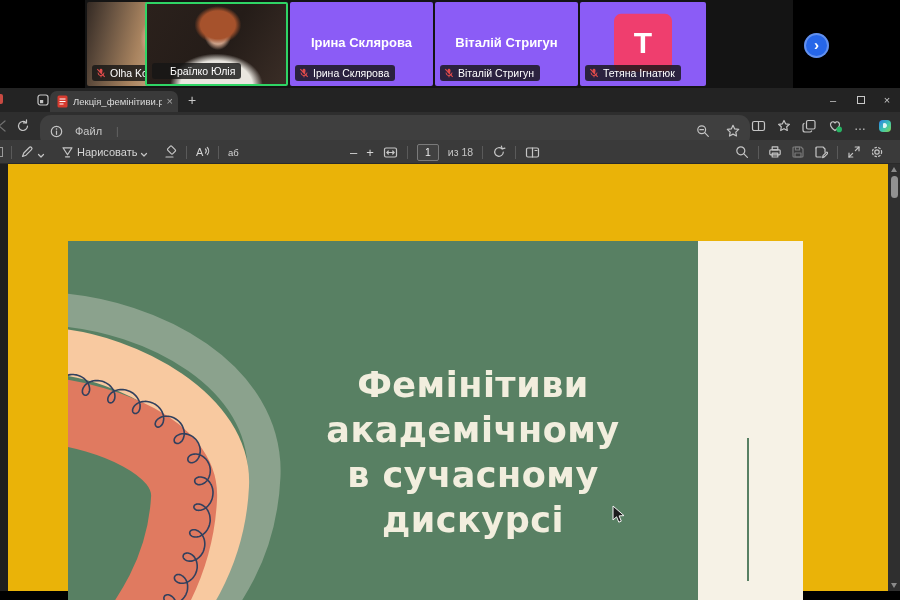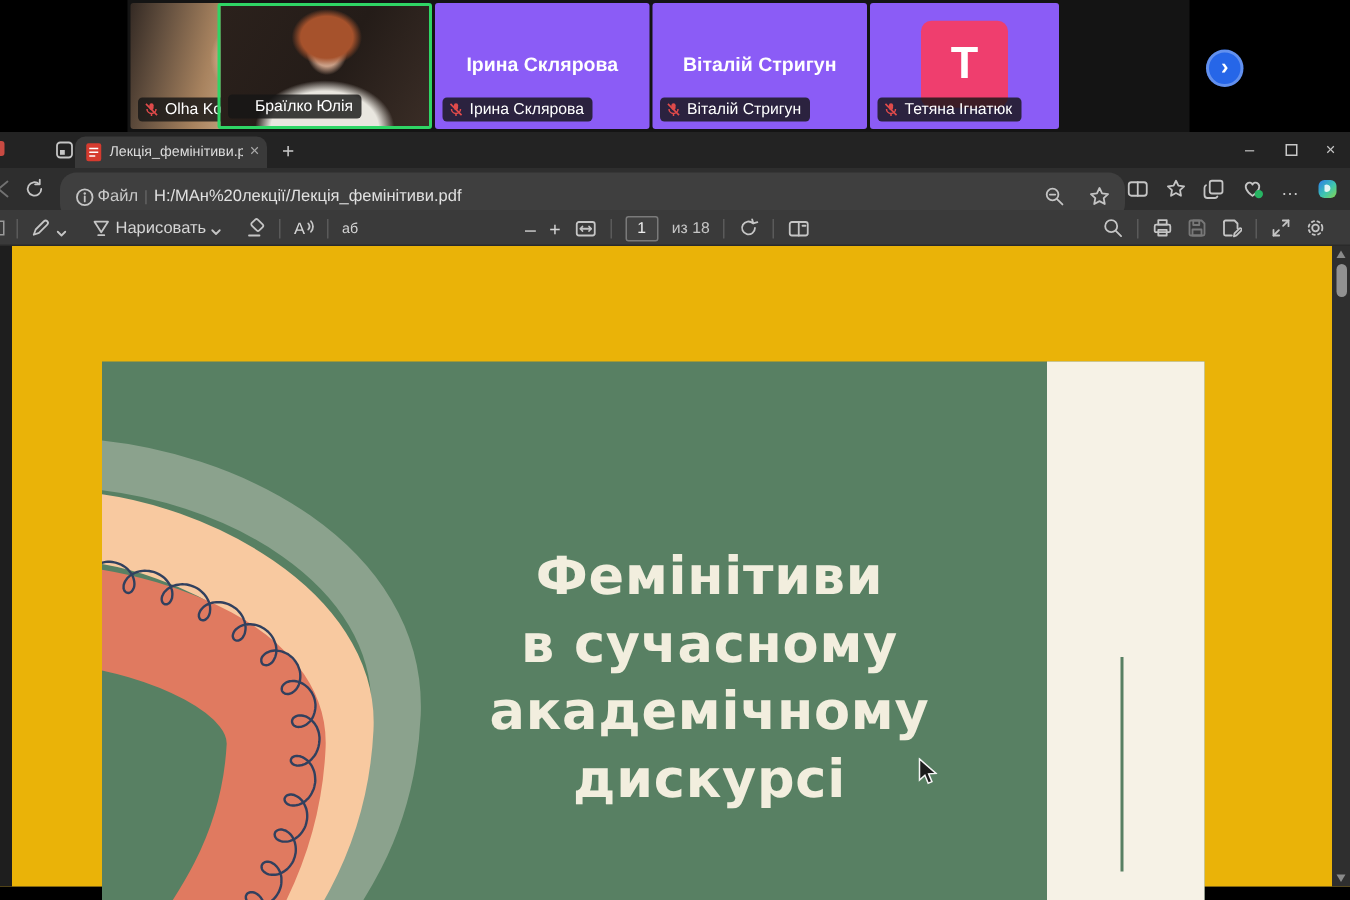--- a/index.html
+++ b/index.html
@@ -55,21 +55,21 @@
   .tab-x{color:#aaa;font-size:11px;line-height:1;cursor:pointer}
   .newtab{position:absolute;left:188px;top:4px;color:#c8c8c8;font-size:14px;cursor:pointer}
   .wctl{position:absolute;top:0;height:24px;display:flex;align-items:center;justify-content:center;
     width:30px;color:#c8c8c8;font-size:11px;cursor:pointer}
   .wbox{width:8px;height:8px;border:1px solid #c8c8c8}
 
   .addrrow{position:absolute;left:0;top:24px;width:100%;height:28px;background:#2e2e2e}
   .back-sliver{position:absolute;left:-4px;top:7px;opacity:.45}
   .refresh{position:absolute;left:16px;top:7px;cursor:pointer}
   .pill{position:absolute;left:40px;top:3px;width:710px;height:22px;background:#3f3f3f;
-    border-radius:11px;display:flex;align-items:center;padding:16px 10px;gap:2px;color:#c8c8c8;font-size:11px}
+    border-radius:11px;display:flex;align-items:center;padding:16px 10px;gap:12px;color:#c8c8c8;font-size:11px}
   .pill .url{color:#e0e0e0;white-space:nowrap}
   .pill .sep{color:#6a6a6a;font-size:10px;padding:0 2px}
   .pill-right{margin-left:auto;display:flex;align-items:center;gap:16px}
   .addr-icons{position:absolute;right:8px;top:0;height:28px;display:flex;align-items:center;gap:11px}
   .dots{color:#c8c8c8;font-size:12px;letter-spacing:1px;cursor:pointer}
 
   .pdfbar{position:absolute;left:0;top:52px;width:100%;height:24px;background:#3a3a3a;
     border-bottom:1px solid #2a2a2a;color:#d5d5d5}
   .pdfbar .grp{position:absolute;top:0;height:24px;display:flex;align-items:center}
   .gL{left:-4px;gap:8px}
@@ -211,21 +211,20 @@
         <polyline class="stk" points="10.5,0.8 10.5,3.9 7.4,3.9"></polyline>
       </svg>
       <div class="pill">
         <svg class="ic" width="13" height="13" viewBox="0 0 13 13">
           <circle class="stk" cx="6.5" cy="6.5" r="5.2"></circle>
           <line class="stk" x1="6.5" y1="6" x2="6.5" y2="9.3"></line>
           <circle cx="6.5" cy="4" r="0.8" fill="#c5c5c5"></circle>
         </svg>
         <span>Файл</span>
         <span class="sep">|</span>
-        <span class="url">H:/МАн%20лекції/Лекція_фемінітиви.pdf</span>
         <span class="pill-right">
           <svg class="ic" width="14" height="14" viewBox="0 0 14 14">
             <circle class="stk" cx="5.7" cy="5.7" r="3.9"></circle>
             <line class="stk" x1="8.7" y1="8.7" x2="12.3" y2="12.3"></line>
             <line class="stk" x1="3.9" y1="5.7" x2="7.5" y2="5.7"></line>
           </svg>
           <svg class="ic" width="14" height="14" viewBox="0 0 14 14">
             <path class="stk" d="M7,1.3 8.7,4.9 12.7,5.4 9.8,8.1 10.5,12 7,10.1 3.5,12 4.2,8.1 1.3,5.4 5.3,4.9 Z"></path>
           </svg>
         </span>
@@ -372,22 +371,22 @@
         <div class="green-zone">
           <svg id="arc-svg" width="630" height="413" viewBox="0 0 630 413">
             <path d="M -15,68 C 85,74 200,135 196,235 C 192,325 148,368 100,432" stroke="var(--sage)" stroke-width="33" fill="none"></path>
             <path d="M -15,110 C 60,116 162,170 158,245 C 154,325 116,370 68,432" stroke="var(--peach)" stroke-width="46" fill="none"></path>
             <path d="M -15,170 C 35,176 120,205 116,258 C 112,330 78,375 36,432" stroke="var(--salmon)" stroke-width="66" fill="none"></path>
             <path id="squiggle" d="M-3.0,140.0L-2.7,141.0L-2.4,142.1L-2.3,143.1L-2.3,144.1L-2.4,145.0L-2.5,145.8L-2.8,146.6L-3.1,147.4L-3.5,148.0L-4.0,148.5L-4.5,149.0L-5.1,149.3L-5.7,149.5L-6.2,149.7L-6.8,149.7L-7.4,149.6L-8.0,149.3L-8.5,149.0L-9.0,148.6L-9.4,148.1L-9.7,147.5L-10.0,146.8L-10.1,146.1L-10.2,145.2L-10.2,144.4L-10.1,143.5L-9.8,142.6L-9.5,141.6L-9.0,140.7L-8.4,139.8L-7.7,138.9L-6.9,138.0L-6.0,137.2L-5.0,136.4L-4.0,135.7L-2.8,135.1L-1.6,134.6L-0.3,134.2L1.1,133.9L2.5,133.6L3.9,133.5L5.3,133.5L6.8,133.7L8.2,133.9L9.6,134.2L11.0,134.7L12.3,135.2L13.6,135.9L14.8,136.6L15.9,137.4L16.9,138.3L17.9,139.3L18.7,140.3L19.5,141.3L20.1,142.4L20.6,143.5L21.0,144.6L21.3,145.7L21.5,146.8L21.6,147.8L21.6,148.8L21.5,149.7L21.3,150.6L21.0,151.4L20.6,152.1L20.2,152.7L19.8,153.2L19.2,153.7L18.7,154.0L18.2,154.2L17.6,154.3L17.0,154.2L16.5,154.1L16.0,153.9L15.6,153.5L15.2,153.1L14.9,152.6L14.6,151.9L14.4,151.3L14.4,150.5L14.4,149.7L14.5,148.9L14.8,148.0L15.1,147.2L15.6,146.3L16.2,145.4L16.8,144.5L17.6,143.7L18.5,142.9L19.5,142.2L20.6,141.6L21.8,141.0L23.0,140.5L24.3,140.1L25.7,139.8L27.1,139.6L28.5,139.5L30.0,139.6L31.4,139.7L32.9,140.0L34.3,140.3L35.7,140.8L37.1,141.4L38.4,142.1L39.6,142.8L40.8,143.7L41.9,144.6L42.8,145.6L43.7,146.7L44.5,147.8L45.2,148.9L45.8,150.0L46.2,151.2L46.6,152.3L46.8,153.5L46.9,154.6L46.9,155.6L46.8,156.6L46.7,157.6L46.4,158.4L46.1,159.2L45.7,159.9L45.2,160.5L44.8,161.0L44.2,161.4L43.7,161.7L43.1,161.8L42.6,161.9L42.1,161.8L41.6,161.7L41.1,161.4L40.7,161.1L40.4,160.6L40.1,160.1L39.9,159.5L39.8,158.8L39.8,158.1L39.9,157.3L40.1,156.5L40.5,155.7L40.9,154.8L41.4,154.0L42.1,153.2L42.9,152.4L43.7,151.7L44.7,151.0L45.8,150.4L46.9,149.8L48.1,149.4L49.4,149.0L50.8,148.8L52.2,148.6L53.6,148.5L55.0,148.6L56.5,148.7L57.9,149.0L59.3,149.4L60.7,149.9L62.1,150.5L63.4,151.2L64.7,152.0L65.8,152.9L66.9,153.9L67.9,154.9L68.8,156.0L69.6,157.1L70.3,158.3L70.9,159.5L71.4,160.7L71.7,161.9L72.0,163.1L72.1,164.3L72.1,165.4L72.0,166.5L71.9,167.5L71.6,168.4L71.3,169.3L70.9,170.0L70.5,170.7L69.9,171.3L69.4,171.7L68.9,172.1L68.3,172.4L67.7,172.5L67.2,172.5L66.6,172.4L66.1,172.3L65.7,172.0L65.3,171.6L65.0,171.1L64.8,170.6L64.6,170.0L64.6,169.3L64.6,168.6L64.8,167.9L65.1,167.1L65.5,166.3L66.0,165.5L66.6,164.8L67.3,164.0L68.1,163.3L69.0,162.7L70.0,162.1L71.1,161.6L72.3,161.2L73.5,160.8L74.8,160.6L76.2,160.5L77.6,160.4L79.0,160.5L80.4,160.7L81.8,161.0L83.2,161.4L84.6,161.9L85.9,162.6L87.2,163.3L88.4,164.1L89.6,165.0L90.6,166.0L91.6,167.1L92.5,168.2L93.3,169.4L94.0,170.6L94.5,171.9L95.0,173.1L95.3,174.4L95.6,175.6L95.7,176.8L95.7,178.0L95.6,179.2L95.4,180.2L95.2,181.3L94.8,182.2L94.4,183.0L93.9,183.8L93.4,184.4L92.8,185.0L92.2,185.4L91.6,185.7L90.9,186.0L90.3,186.1L89.8,186.1L89.2,185.9L88.7,185.7L88.3,185.4L87.9,185.0L87.6,184.6L87.4,184.0L87.2,183.4L87.2,182.8L87.3,182.1L87.5,181.4L87.8,180.7L88.2,179.9L88.7,179.2L89.4,178.5L90.1,177.9L90.9,177.3L91.9,176.7L92.9,176.2L94.0,175.8L95.2,175.5L96.4,175.3L97.7,175.2L99.0,175.2L100.3,175.3L101.7,175.5L103.0,175.8L104.4,176.3L105.7,176.8L107.0,177.5L108.2,178.2L109.4,179.1L110.5,180.0L111.5,181.0L112.5,182.1L113.3,183.3L114.1,184.5L114.7,185.8L115.2,187.1L115.7,188.4L116.0,189.7L116.2,191.0L116.2,192.3L116.2,193.5L116.1,194.7L115.8,195.8L115.5,196.9L115.1,197.9L114.6,198.8L114.1,199.7L113.5,200.4L112.9,201.0L112.2,201.5L111.5,201.9L110.8,202.2L110.1,202.4L109.5,202.5L108.8,202.4L108.2,202.3L107.7,202.1L107.2,201.8L106.8,201.4L106.5,200.9L106.3,200.3L106.2,199.8L106.2,199.1L106.2,198.5L106.4,197.8L106.7,197.1L107.1,196.5L107.7,195.8L108.3,195.2L109.0,194.6L109.9,194.1L110.8,193.7L111.8,193.3L112.8,193.0L114.0,192.8L115.1,192.7L116.4,192.7L117.6,192.9L118.9,193.1L120.2,193.4L121.4,193.9L122.7,194.5L123.9,195.1L125.0,195.9L126.1,196.8L127.2,197.8L128.1,198.8L129.0,200.0L129.8,201.2L130.5,202.4L131.0,203.7L131.5,205.1L131.9,206.4L132.1,207.8L132.2,209.1L132.2,210.4L132.1,211.7L131.9,213.0L131.6,214.2L131.2,215.4L130.8,216.4L130.2,217.4L129.6,218.3L128.9,219.1L128.2,219.8L127.4,220.4L126.6,220.9L125.8,221.3L125.0,221.5L124.3,221.7L123.5,221.7L122.8,221.6L122.2,221.5L121.6,221.2L121.1,220.9L120.6,220.5L120.3,220.0L120.0,219.5L119.9,218.9L119.8,218.3L119.9,217.7L120.0,217.1L120.3,216.4L120.7,215.8L121.2,215.3L121.8,214.7L122.5,214.2L123.3,213.8L124.1,213.5L125.1,213.2L126.1,213.1L127.2,213.0L128.3,213.0L129.4,213.2L130.5,213.4L131.7,213.8L132.8,214.3L134.0,214.9L135.1,215.6L136.1,216.4L137.1,217.3L138.1,218.3L138.9,219.4L139.7,220.5L140.4,221.8L141.0,223.0L141.5,224.4L141.9,225.8L142.1,227.1L142.3,228.5L142.3,229.9L142.2,231.3L142.0,232.7L141.7,234.0L141.3,235.3L140.8,236.5L140.3,237.6L139.6,238.7L138.9,239.7L138.1,240.5L137.2,241.3L136.3,242.0L135.4,242.5L134.5,243.0L133.6,243.3L132.7,243.5L131.8,243.6L131.0,243.7L130.2,243.6L129.4,243.4L128.8,243.1L128.2,242.8L127.7,242.4L127.3,241.9L127.0,241.4L126.8,240.8L126.7,240.3L126.7,239.7L126.8,239.1L127.0,238.6L127.3,238.0L127.8,237.5L128.3,237.1L128.9,236.7L129.6,236.4L130.4,236.1L131.3,236.0L132.2,236.0L133.1,236.0L134.1,236.2L135.1,236.4L136.2,236.8L137.2,237.3L138.2,237.9L139.1,238.7L140.1,239.5L140.9,240.4L141.8,241.4L142.5,242.6L143.2,243.7L143.7,245.0L144.2,246.3L144.6,247.7L144.8,249.1L145.0,250.6L145.0,252.0L144.9,253.5L144.7,255.0L144.4,256.5L144.0,258.0L143.5,259.4L142.9,260.7L142.2,262.0L141.4,263.1L140.5,264.2L139.6,265.2L138.7,266.1L137.7,266.9L136.6,267.6L135.6,268.2L134.6,268.6L133.5,269.0L132.5,269.2L131.5,269.3L130.6,269.4L129.8,269.3L128.9,269.1L128.2,268.9L127.6,268.6L127.0,268.2L126.6,267.8L126.3,267.3L126.0,266.8L125.9,266.3L125.9,265.8L126.0,265.3L126.2,264.8L126.5,264.3L126.9,263.9L127.5,263.6L128.1,263.3L128.7,263.1L129.5,263.0L130.3,263.0L131.2,263.1L132.1,263.2L133.0,263.5L133.9,263.9L134.9,264.5L135.8,265.1L136.7,265.8L137.6,266.6L138.4,267.6L139.2,268.6L139.9,269.7L140.5,271.0L141.0,272.2L141.5,273.6L141.8,274.9L142.0,276.4L142.1,277.8L142.2,279.3L142.1,280.8L141.8,282.2L141.5,283.7L141.1,285.1L140.5,286.4L139.9,287.7L139.2,288.9L138.4,290.1L137.5,291.2L136.5,292.1L135.6,293.0L134.5,293.8L133.4,294.4L132.4,295.0L131.3,295.4L130.2,295.7L129.1,295.9L128.1,296.0L127.1,296.0L126.2,295.9L125.3,295.7L124.5,295.5L123.8,295.1L123.2,294.7L122.7,294.2L122.3,293.7L122.0,293.2L121.8,292.6L121.7,292.1L121.7,291.5L121.9,291.0L122.1,290.5L122.5,290.0L122.9,289.6L123.4,289.2L124.1,289.0L124.8,288.8L125.5,288.7L126.3,288.7L127.2,288.8L128.0,289.0L128.9,289.4L129.8,289.8L130.7,290.4L131.6,291.0L132.4,291.8L133.2,292.6L134.0,293.6L134.6,294.7L135.2,295.8L135.7,297.0L136.2,298.3L136.5,299.6L136.7,301.0L136.8,302.4L136.8,303.8L136.7,305.2L136.4,306.7L136.1,308.1L135.7,309.4L135.1,310.8L134.5,312.0L133.7,313.2L132.9,314.4L132.0,315.4L131.0,316.4L130.0,317.2L128.9,318.0L127.8,318.6L126.7,319.1L125.5,319.6L124.4,319.9L123.3,320.1L122.2,320.1L121.2,320.1L120.2,320.0L119.3,319.8L118.4,319.5L117.7,319.1L117.0,318.7L116.4,318.2L115.9,317.6L115.6,317.1L115.3,316.5L115.2,315.9L115.1,315.3L115.2,314.7L115.4,314.1L115.6,313.6L116.0,313.2L116.5,312.8L117.1,312.5L117.7,312.2L118.4,312.1L119.1,312.0L119.9,312.0L120.8,312.2L121.6,312.5L122.5,312.8L123.3,313.3L124.2,313.9L125.0,314.6L125.8,315.4L126.5,316.3L127.1,317.3L127.7,318.4L128.2,319.6L128.6,320.8L128.9,322.1L129.1,323.4L129.2,324.8L129.2,326.2L129.1,327.5L128.8,328.9L128.5,330.3L128.0,331.6L127.5,333.0L126.8,334.2L126.0,335.4L125.2,336.5L124.3,337.5L123.3,338.5L122.2,339.3L121.1,340.1L120.0,340.7L118.8,341.2L117.7,341.7L116.5,342.0L115.3,342.2L114.2,342.2L113.1,342.2L112.1,342.1L111.1,341.9L110.2,341.6L109.4,341.2L108.7,340.7L108.0,340.2L107.5,339.7L107.0,339.1L106.7,338.4L106.5,337.8L106.4,337.2L106.4,336.6L106.5,336.0L106.8,335.4L107.1,334.9L107.5,334.5L108.0,334.1L108.6,333.8L109.2,333.6L109.9,333.5L110.7,333.5L111.5,333.6L112.3,333.8L113.1,334.1L113.9,334.6L114.8,335.1L115.5,335.8L116.3,336.5L117.0,337.4L117.6,338.3L118.2,339.4L118.7,340.5L119.1,341.7L119.4,342.9L119.6,344.2L119.6,345.5L119.6,346.9L119.5,348.3L119.3,349.6L118.9,351.0L118.4,352.3L117.9,353.6L117.2,354.8L116.4,356.0L115.6,357.1L114.6,358.2L113.6,359.1L112.6,360.0L111.4,360.7L110.3,361.3L109.1,361.9L107.9,362.3L106.7,362.6L105.5,362.8L104.4,362.9L103.2,362.9L102.1,362.8L101.1,362.5L100.2,362.2L99.3,361.9L98.5,361.4L97.8,360.9L97.2,360.3L96.7,359.7L96.3,359.1L96.1,358.4L95.9,357.8L95.9,357.1L95.9,356.5L96.1,356.0L96.4,355.4L96.7,354.9L97.2,354.5L97.7,354.2L98.3,354.0L99.0,353.8L99.7,353.8L100.4,353.8L101.2,354.0L102.0,354.3L102.8,354.7L103.6,355.2L104.4,355.8L105.1,356.5L105.8,357.3L106.4,358.2L107.0,359.2L107.4,360.3L107.8,361.4L108.1,362.7L108.3,363.9L108.4,365.2L108.4,366.6L108.3,367.9L108.0,369.3L107.7,370.6L107.2,372.0L106.6,373.2L105.9,374.5L105.2,375.7L104.3,376.8L103.4,377.8L102.3,378.8L101.3,379.7L100.1,380.4L99.0,381.1L97.8,381.6L96.5,382.1L95.3,382.4L94.1,382.6L92.9,382.7L91.7,382.7L90.6,382.6L89.5,382.4L88.6,382.1L87.6,381.7L86.8,381.3L86.0,380.8L85.4,380.2L84.9,379.6L84.4,379.0L84.1,378.3L83.9,377.7L83.8,377.0L83.8,376.4L83.9,375.8L84.1,375.2L84.5,374.7L84.9,374.3L85.3,374.0L85.9,373.7L86.5,373.5L87.2,373.4L87.9,373.4L88.7,373.6L89.5,373.8L90.2,374.2L91.0,374.6L91.7,375.2L92.5,375.9L93.1,376.7L93.7,377.6L94.3,378.6L94.8,379.6L95.2,380.7L95.4,381.9L95.6,383.2L95.7,384.5L95.7,385.8L95.6,387.2L95.4,388.5L95.0,389.9L94.6,391.2L94.0,392.5L93.3,393.7L92.5,394.9L91.7,396.1L90.7,397.1L89.7,398.1L88.6,399.0L87.5,399.8L86.3,400.5L85.1,401.1L83.8,401.5L82.6,401.9L81.4,402.1L80.1,402.3L78.9,402.3L77.8,402.2L76.7,402.0L75.6,401.8L74.7,401.4L73.8,401.0L73.0,400.5L72.3,399.9L71.7,399.3L71.3,398.7L70.9,398.1L70.6,397.4L70.5,396.8L70.4,396.1L70.5,395.5L70.7,395.0L71.0,394.4L71.3,394.0L71.8,393.6L72.3,393.3L72.9,393.1L73.5,393.0L74.2,393.0L75.0,393.1L75.7,393.4L76.5,393.7L77.2,394.1L77.9,394.7L78.6,395.4L79.3,396.1L79.9,397.0L80.5,398.0L80.9,399.0L81.3,400.1L81.6,401.3L81.8,402.6L81.9,403.9L81.9,405.2L81.8,406.5L81.6,407.9L81.3,409.3L80.8,410.6L80.3,411.9L79.6,413.2L78.8,414.4L78.0,415.6L77.0,416.7L76.0,417.7L74.9,418.6L73.8,419.4L72.6,420.1L71.3,420.7L70.1,421.2L68.8,421.6L67.6,421.9L66.3,422.1L65.1,422.2L63.9,422.1L62.8,422.0L61.7,421.7L60.7,421.4L59.8,421.0L59.0,420.5L58.3,420.0L57.6,419.5L57.1,418.8L56.7,418.2L56.4,417.6L56.2,416.9L56.1,416.3L56.1,415.7L56.3,415.2L56.5,414.6L56.8,414.2L57.3,413.8L57.8,413.5L58.3,413.3L58.9,413.2L59.6,413.2L60.3,413.3L61.0,413.5L61.8,413.8L62.5,414.2L63.2,414.8L63.9,415.4L64.6,416.2L65.2,417.1L65.8,418.0L66.2,419.1L66.6,420.2L67.0,421.4L67.2,422.6L67.3,423.9L67.3,425.3L67.2,426.6L67.0,428.0" stroke="var(--squiggle-navy)" stroke-width="1.6" fill="none"></path>
           </svg>
         </div>
         <div class="title-block">
           <div>Фемінітиви</div>
+          <div>академічному</div>
           <div>в сучасному</div>
-          <div>академічному</div>
           <div>дискурсі</div>
         </div>
         <div class="cream-panel">
           <div class="vline"></div>
         </div>
       </div>
 
       <div class="scrollbar">
         <div class="sarrow up"></div>
         <div class="thumb"></div>

